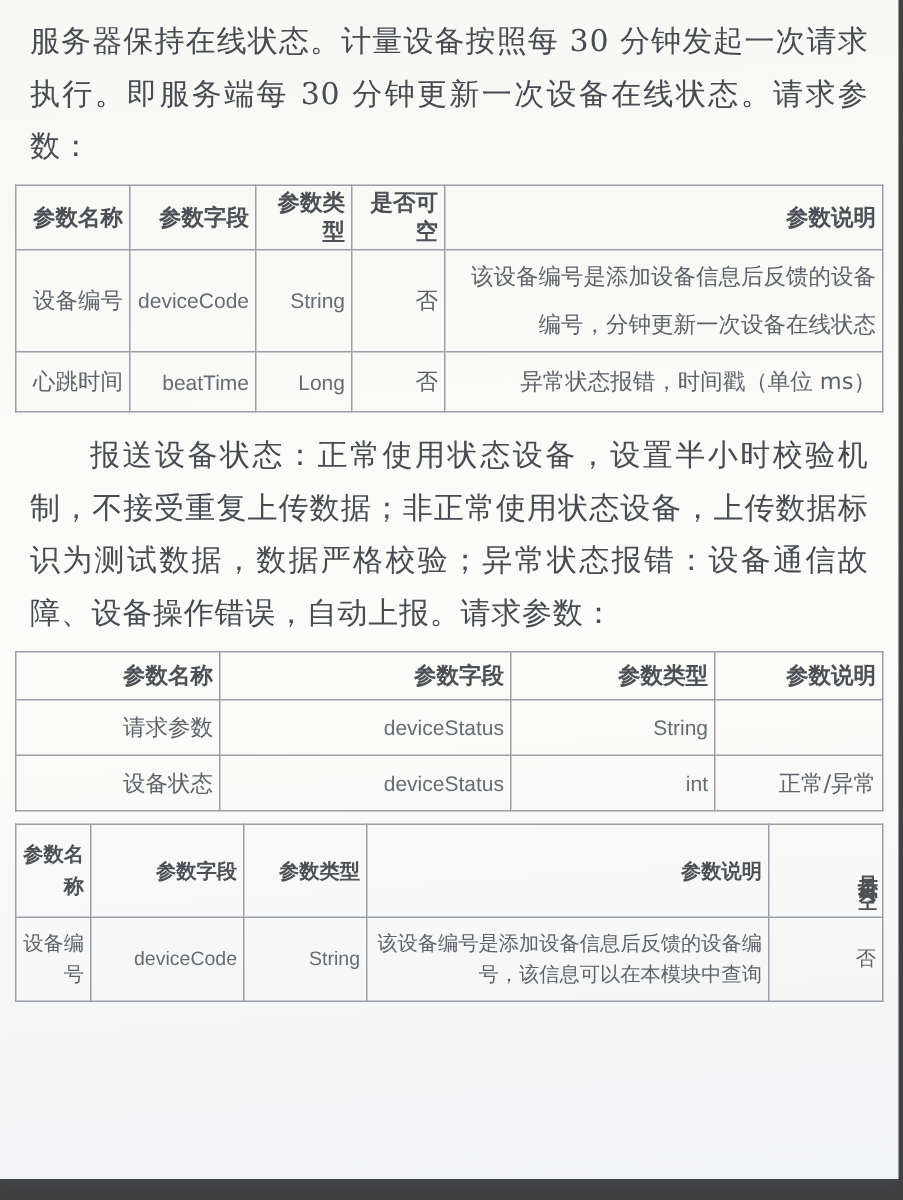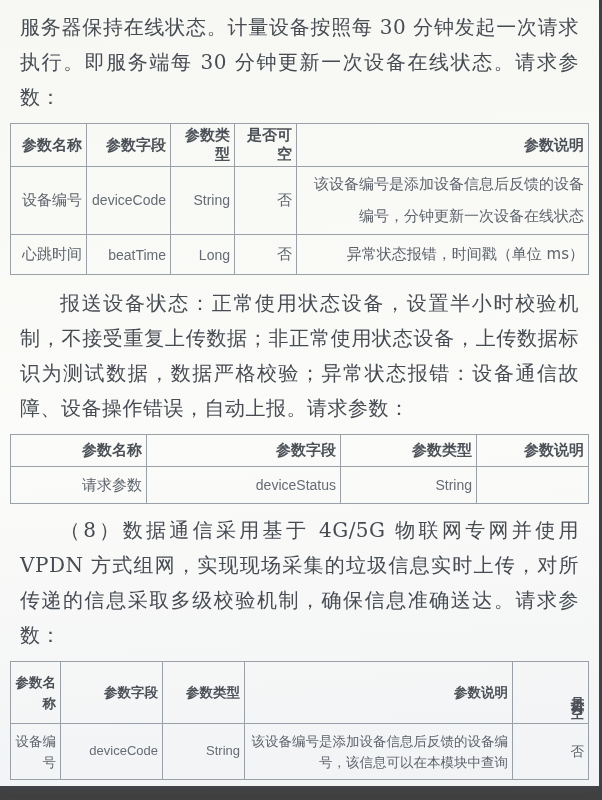--- a/index.html
+++ b/index.html
@@ -122,24 +122,29 @@
         <th>参数字段</th>
         <th>参数类型</th>
         <th>参数说明</th>
       </tr>
       <tr class="r1">
         <td>请求参数</td>
         <td class="en">deviceStatus</td>
         <td class="en">String</td>
         <td></td>
       </tr>
+      <tr class="r2">
+        <td>设备状态</td>
+        <td class="en">deviceStatus</td>
+        <td class="en">int</td>
+        <td>正常/异常</td>
+      </tr>
     </tbody>
       </table>
 
-    <p class="para indent mt3">（8）数据通信采用基于 4G/5G 物联网专网并使用 VPDN 方式组网，实现现场采集的垃圾信息实时上传，对所传递的信息采取多级校验机制，确保信息准确送达。请求参数：</p>
 
     <table class="ptable t3">
       <colgroup>
         <col style="width:50px">
           <col style="width:102px">
           <col style="width:82px">
         <col style="width:268px">
           <col style="width:76px">
       </colgroup>
       <tbody>

